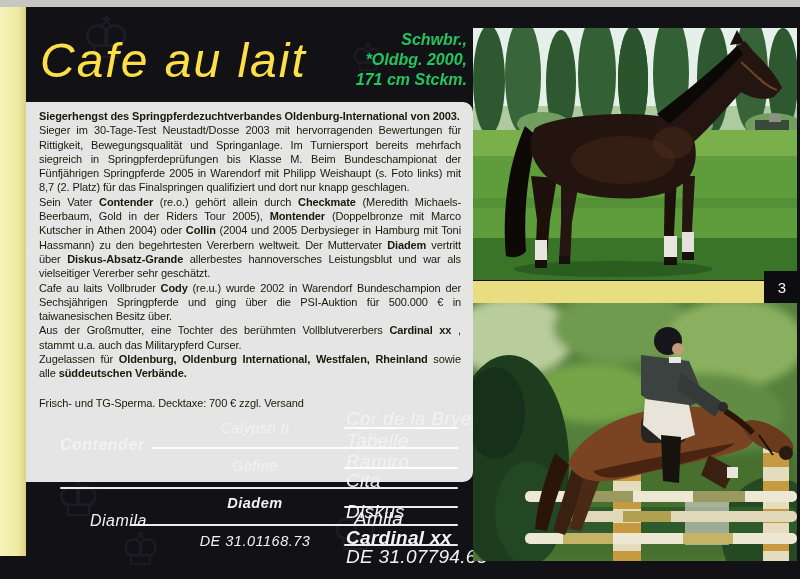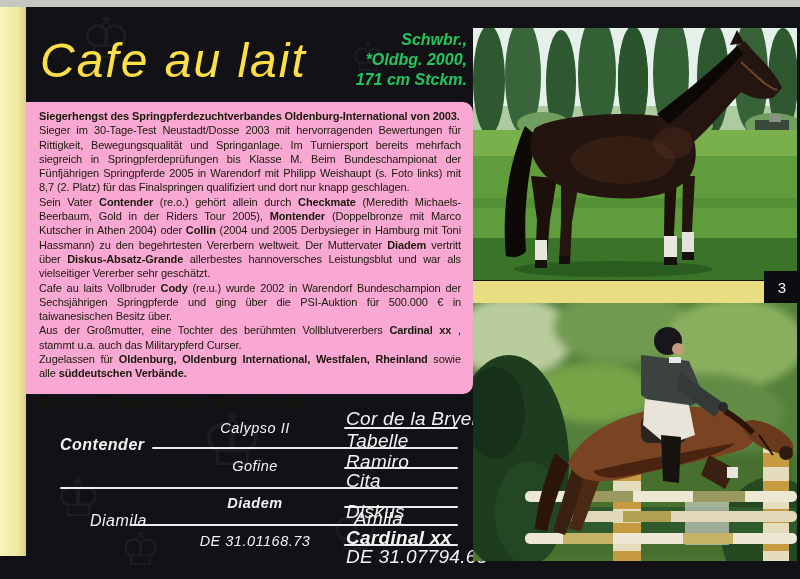--- a/index.html
+++ b/index.html
@@ -11,21 +11,21 @@
   .left-edge{left:0;top:7px;width:26px;height:549px;background:linear-gradient(90deg,#f7f4bc,#efe9a0 70%,#d8d084);}
   
   .wm{color:#aab;opacity:.07;font-family:"DejaVu Sans",sans-serif;pointer-events:none;}
   
   .banner{left:26px;top:7px;width:447px;height:95px;}
   .title{left:14px;top:26px;font-size:48px;line-height:56px;font-style:italic;color:#fde047;
          letter-spacing:2px;font-weight:400;white-space:nowrap;}
   .details{right:6px;top:23px;width:150px;text-align:right;font-style:italic;color:#22c55e;
            font-size:16px;line-height:20px;font-weight:bold;}
   
-  .desc-panel{left:26px;top:102px;width:447px;height:292px;background:#f9a8d4;
+  .desc-panel{left:26px;top:102px;width:447px;height:380px;background:#e5e5e5;
               border-radius:0 10px 10px 0;box-sizing:border-box;padding:7px 12px 0 13px;}
   .desc-panel p{margin:0;text-align:justify;font-size:11px;line-height:14.3px;color:#191909;
                 letter-spacing:-0.1px;}
   .desc-panel p b{font-weight:bold;}
   .desc-panel p.fee{margin-top:15px;text-align:left;}
   
   .pedigree{left:26px;top:394px;width:447px;height:185px;color:#f2f2f2;font-style:italic;}
   .g1{font-size:16px;letter-spacing:.5px;}
   .g2{width:150px;text-align:center;font-size:14.5px;letter-spacing:.5px;}
   .g3{font-size:19px;letter-spacing:.3px;white-space:nowrap;}

